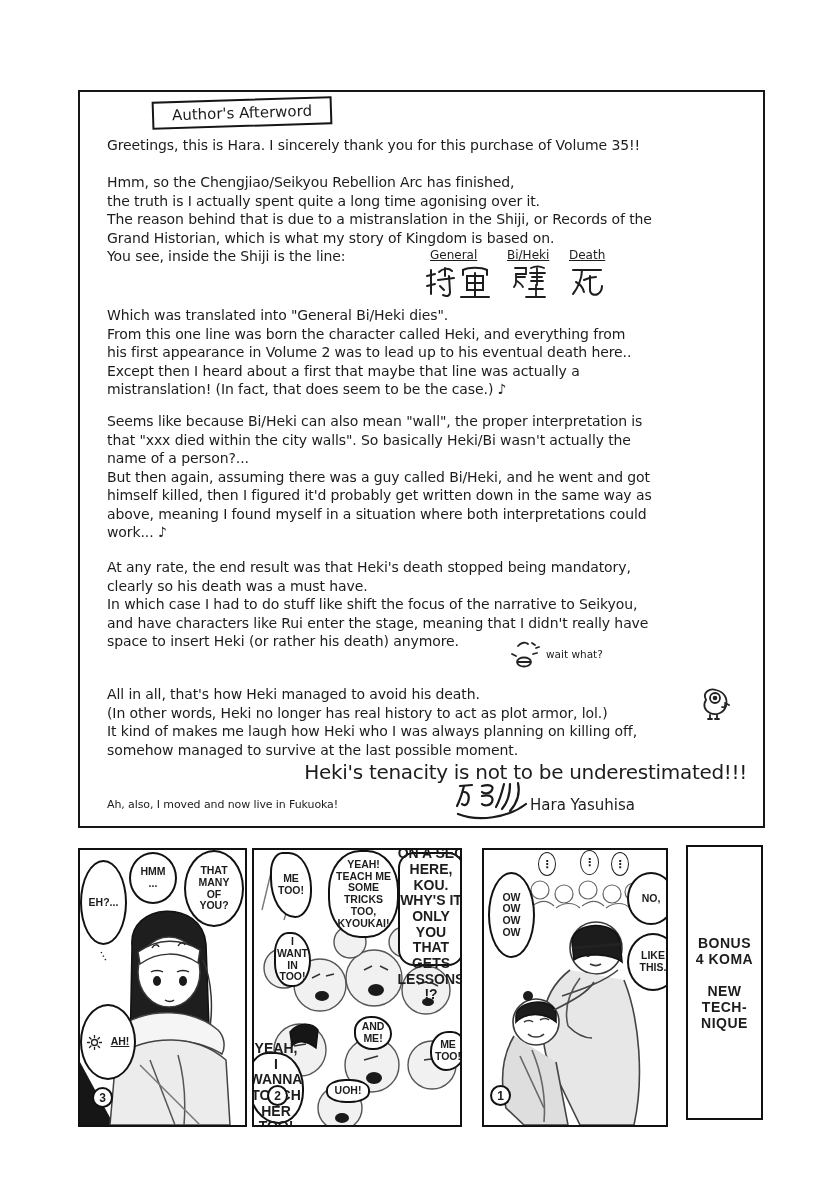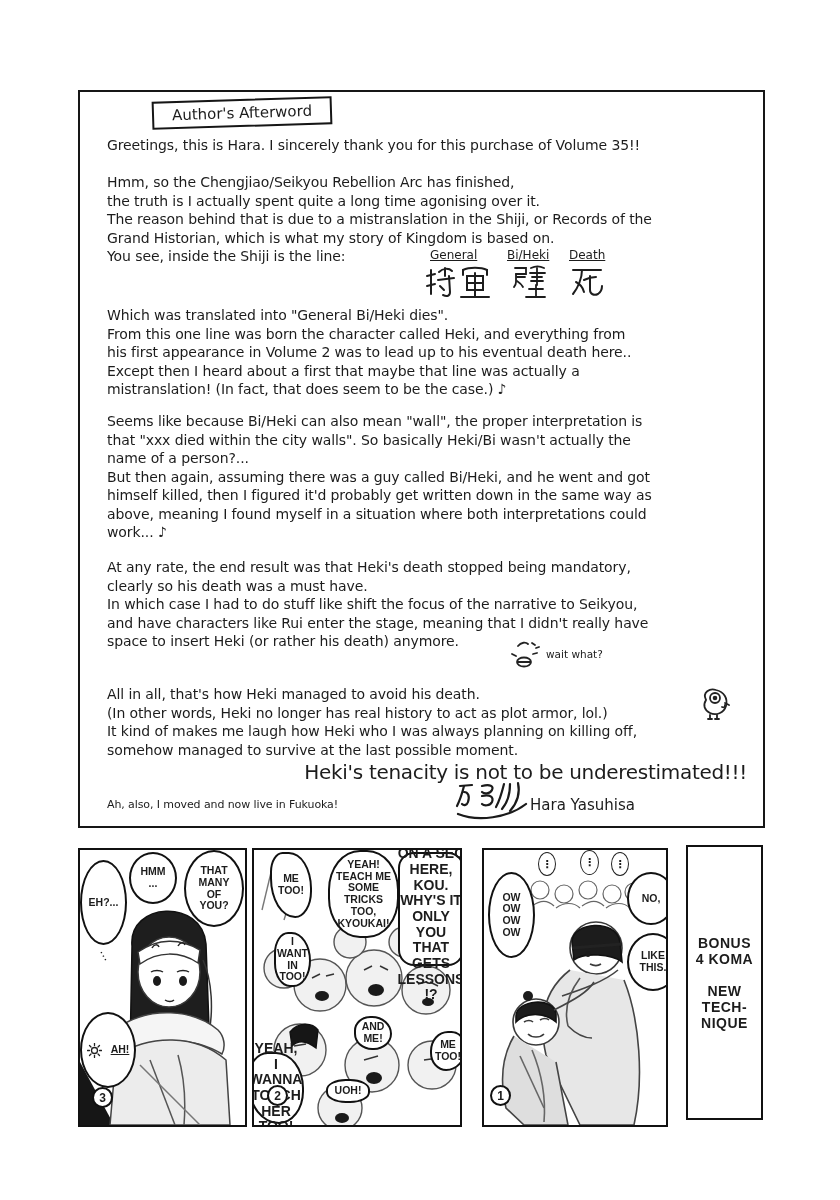--- a/index.html
+++ b/index.html
@@ -231,21 +231,21 @@
     </g>
   </svg>
   <div class="bubble" style="left:0px; top:10px; width:47px; height:85px;">EH?...</div>
   <div class="bubble" style="left:49px; top:2px; width:48px; height:52px;">HMM
 ...</div>
   <div class="bubble" style="left:104px; top:0px; width:60px; height:77px;">THAT
 MANY
 OF
 YOU?</div>
   <div class="float-dots" style="left:20px; top:98px;">…</div>
-  <div class="bubble" style="left:0px; top:162px; width:56px; height:76px; gap:9px;text-decoration:underline;">
+  <div class="bubble" style="left:0px; top:154px; width:56px; height:76px; gap:9px;text-decoration:underline;">
     <svg width="15" height="15" viewBox="0 0 15 15">
       <g stroke="#222" stroke-width="1.3" fill="none" stroke-linecap="round">
         <circle cx="7.5" cy="7.5" r="3"></circle>
         <path d="M7.5,0.5 L7.5,2.5"></path>
           <path d="M7.5,12.5 L7.5,14.5"></path>
         <path d="M0.5,7.5 L2.5,7.5"></path>
           <path d="M12.5,7.5 L14.5,7.5"></path>
         <path d="M2.5,2.5 L4,4"></path>
           <path d="M11,11 L12.5,12.5"></path>
         <path d="M12.5,2.5 L11,4"></path>

